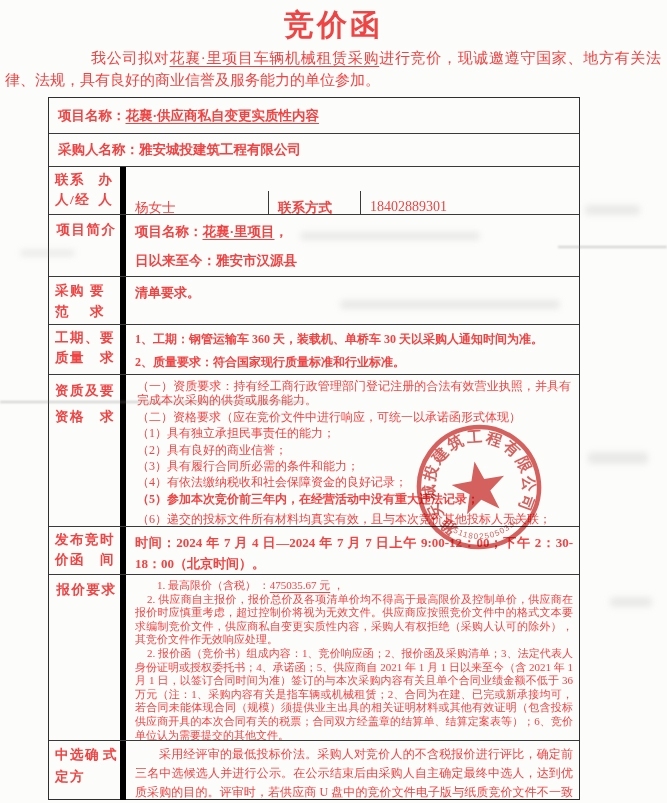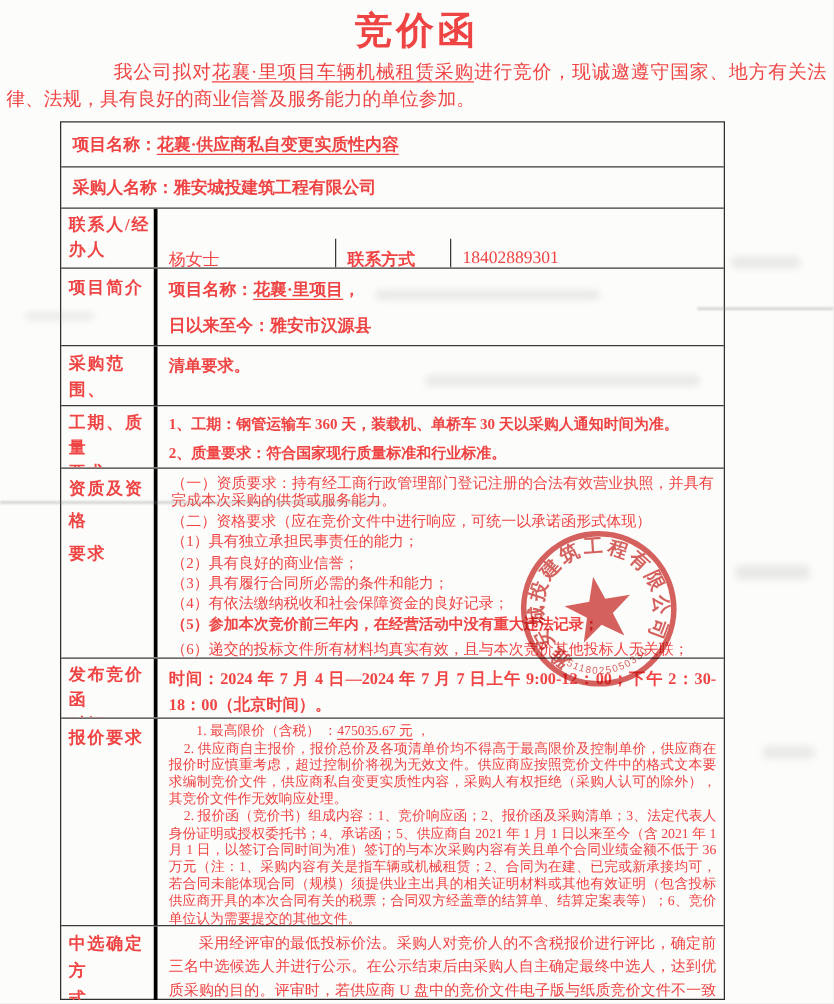--- a/index.html
+++ b/index.html
@@ -20,23 +20,23 @@
   .u{ text-decoration:underline; text-underline-offset:3px; text-decoration-thickness:1px; }
 
   
   #bid-table{
     position:absolute; left:48px; top:97px; width:532px; height:703px;
     border:1.6px solid #2f2f2f; box-sizing:border-box; background:transparent;
   }
   .row{ display:flex; border-top:1px solid #3a3a3a; box-sizing:border-box; overflow:hidden; }
   .row:first-child{ border-top:none; }
   .label-cell{
-    width:77px; flex:0 0 77px; border-right:3px solid #000000; box-sizing:border-box;
+    width:77px; flex:0 0 77px; border-right:6px solid #000000; box-sizing:border-box;
     font-weight:bold; font-size:13.5px; letter-spacing:1.5px; line-height:24px;
-    display:flex; flex-direction:column; justify-content:flex-start;
+    display:flex; flex-direction:row; justify-content:center;
     padding:3px 2px 3px 6px; overflow:hidden;
   }
   .content-cell{ flex:1; box-sizing:border-box; padding:3px 6px 3px 9px; overflow:hidden; }
   .cell{ box-sizing:border-box; border-right:1px solid #3a3a3a; display:flex; align-items:flex-start; padding:8px 4px 4px 9px; overflow:hidden;margin-top:24px; }
   .cell:last-child{ border-right:none; }
   .full-cell{ flex:1; display:flex; align-items:center; padding:0 6px 0 9px; font-size:13.5px; font-weight:bold; box-sizing:border-box; overflow:hidden; }
 
   .bold-line{ font-weight:bold; font-size:13.5px; }
   .r4-line1{ margin-top:5px; }
   .r4-line2{ margin-top:11px; }

